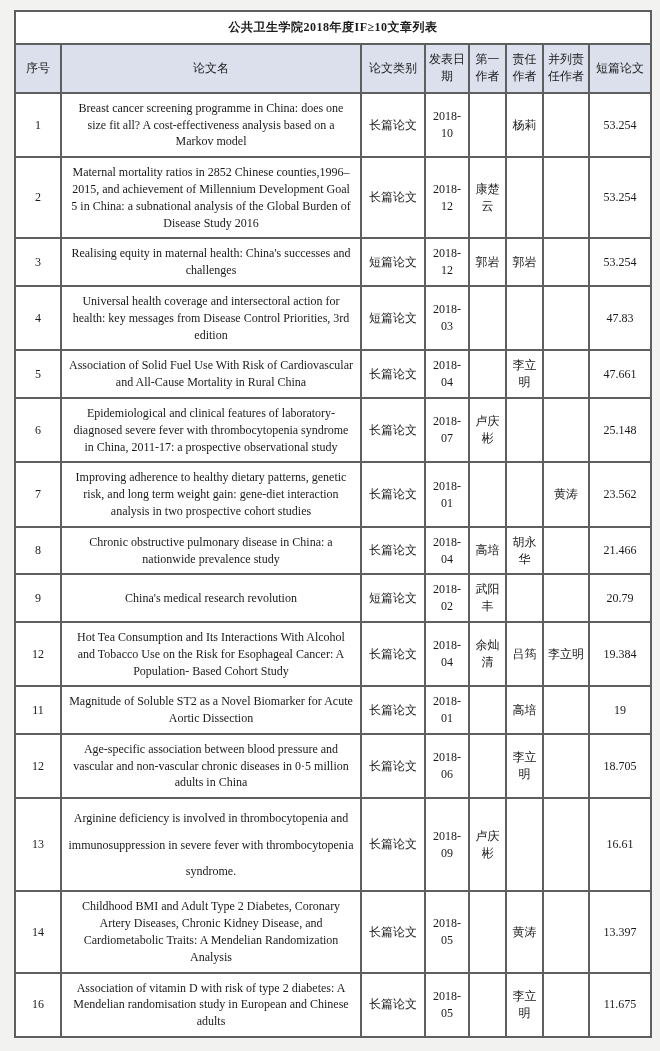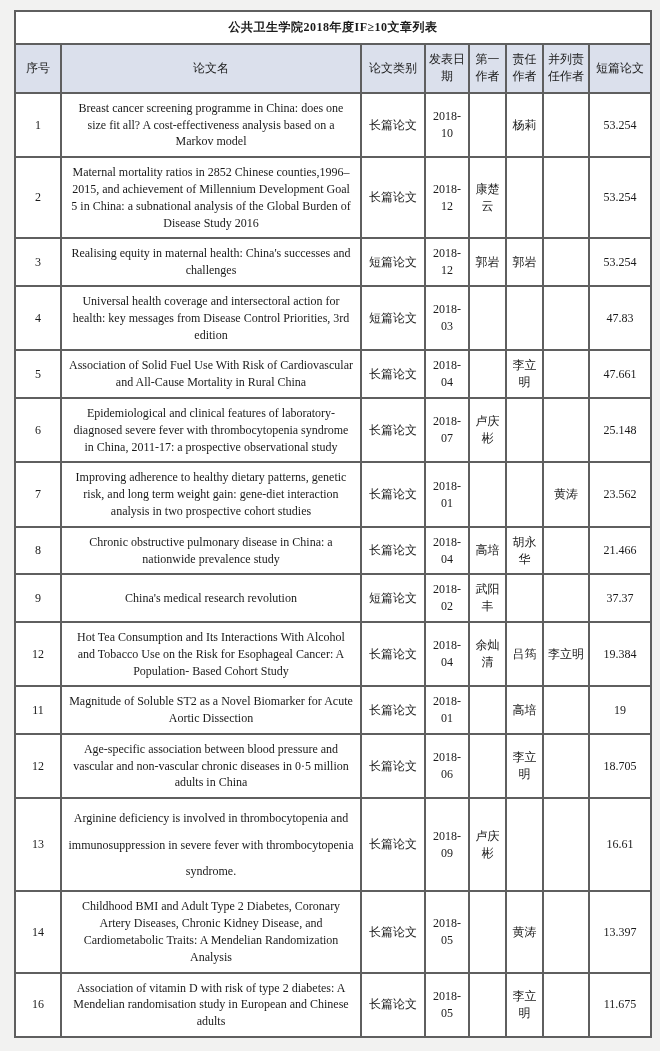--- a/index.html
+++ b/index.html
@@ -183,21 +183,21 @@
           <td class="col-impact-factor">21.466</td>
         </tr>
         <tr>
           <td class="col-no">9</td>
           <td class="col-title">China's medical research revolution</td>
           <td class="col-type">短篇论文</td>
           <td class="col-date">2018-02</td>
           <td class="col-first-author">武阳丰</td>
           <td class="col-corresponding-author"></td>
           <td class="col-co-corresponding-author"></td>
-          <td class="col-impact-factor">37.37</td>
+          <td class="col-impact-factor">20.79</td>
         </tr>
         <tr>
           <td class="col-no">12</td>
           <td class="col-title">Hot Tea Consumption and Its Interactions With Alcohol and Tobacco Use on the Risk for Esophageal Cancer: A Population- Based Cohort Study</td>
           <td class="col-type">长篇论文</td>
           <td class="col-date">2018-04</td>
           <td class="col-first-author">余灿清</td>
           <td class="col-corresponding-author">吕筠</td>
           <td class="col-co-corresponding-author">李立明</td>
           <td class="col-impact-factor">19.384</td>

